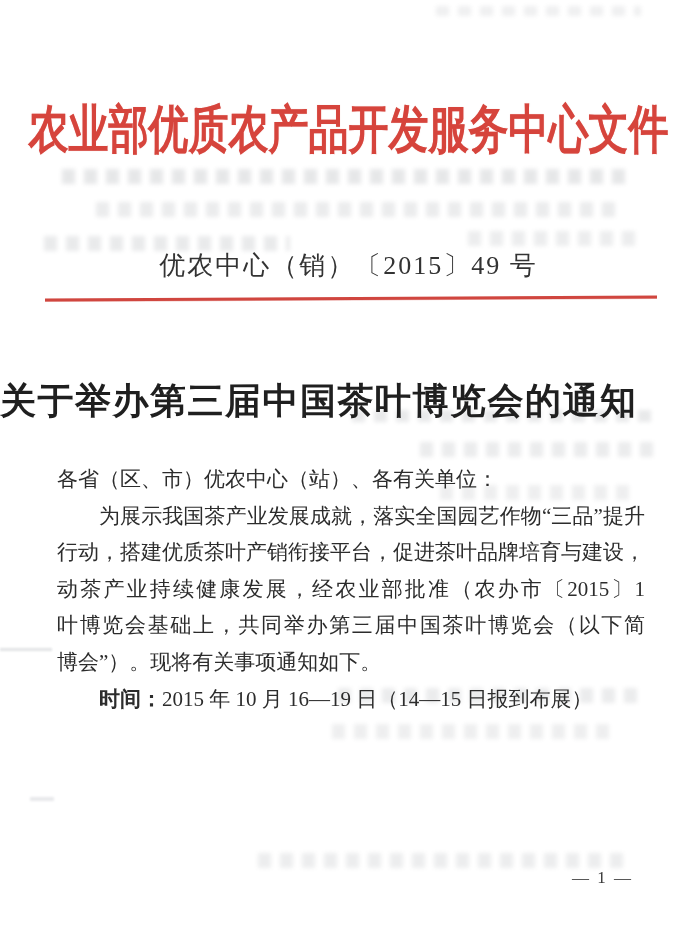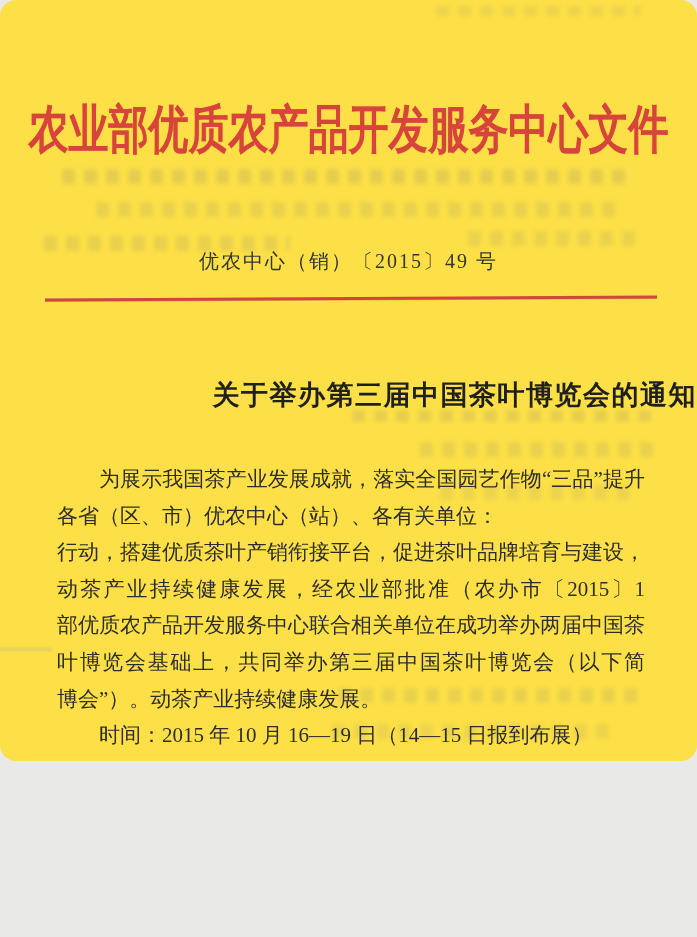--- a/index.html
+++ b/index.html
@@ -3,27 +3,26 @@
 <meta charset="utf-8">
 <style>
   html, body {
     margin: 0;
     padding: 0;
     background: #e9e9e7;
   }
   .page {
     position: relative;
     width: 697px;
-    height: 761px;
+    height: 937px;
     margin: 0 auto;
-    background: #fde047;
+    background: #ffffff;
     overflow: hidden;
     font-family: "Liberation Serif", "DejaVu Serif", serif;
     color: #2d2d2d;
-    border-radius: 16px;
   }
 
   
   .org-title {
     position: absolute;
     top: 94px;
     left: 0;
     width: 100%;
     text-align: center;
     font-size: 40px;
@@ -36,21 +35,21 @@
     text-shadow: 0 0 0.6px rgba(214, 68, 60, 0.55);
   }
 
   
   .doc-number {
     position: absolute;
     top: 248px;
     left: 0;
     width: 100%;
     text-align: center;
-    font-size: 20px;
+    font-size: 26px;
     letter-spacing: 2px;
     color: #333;
   }
 
   
   .red-rule {
     position: absolute;
     top: 297px;
     left: 45px;
     width: 612px;
@@ -59,22 +58,22 @@
     transform: rotate(-0.28deg);
     box-shadow: 0 0.5px 0 rgba(208, 70, 63, 0.35);
   }
 
   
   .notice-title {
     position: absolute;
     top: 377px;
     left: 0;
     width: 100%;
-    text-align: right;
-    font-size: 27px;
+    text-align: left;
+    font-size: 36px;
     font-weight: bold;
     letter-spacing: 1.5px;
     color: #1f1f1f;
   }
 
   
   .docbody {
     position: absolute;
     top: 461px;
     left: 57px;
@@ -91,21 +90,21 @@
   .stretch {
     white-space: normal;
     text-align: justify;
     text-align-last: justify;
     -moz-text-align-last: justify;
     text-justify: inter-character;
     overflow: hidden;
   }
   .indent { padding-left: 42px; }
   .heading { font-weight: bold; letter-spacing: 0.5px; }
-  .dlabel { font-weight: normal; margin-top: 33px; }
+  .dlabel { font-weight: bold; margin-top: 33px; }
 
   
   .page-number {
     position: absolute;
     top: 868px;
     right: 64px;
     font-size: 17px;
     letter-spacing: 2px;
     color: #3a3a3a;
   }
@@ -156,27 +155,26 @@
 
   <div class="org-title">农业部优质农产品开发服务中心文件</div>
 
   <div class="doc-number">优农中心（销）〔2015〕49 号</div>
 
   <div class="red-rule"></div>
 
   <div class="notice-title">关于举办第三届中国茶叶博览会的通知</div>
 
   <div class="docbody">
+    <div class="bline">各省（区、市）优农中心（站）、各有关单位：</div>
     <div class="bline stretch indent">为展示我国茶产业发展成就，落实全国园艺作物“三品”提升</div>
-    <div class="bline">各省（区、市）优农中心（站）、各有关单位：</div>
     <div class="bline stretch">行动，搭建优质茶叶产销衔接平台，促进茶叶品牌培育与建设，推</div>
     <div class="bline stretch">动茶产业持续健康发展，经农业部批准（农办市〔2015〕1 号），农业</div>
-    <div class="bline stretch">部优质农产品开发服务中心联合相关单位在成功举办两届中国茶</div>
     <div class="bline stretch">叶博览会基础上，共同举办第三届中国茶叶博览会（以下简称“茶</div>
-    <div class="bline">博会”）。动茶产业持续健康发展。</div>
+    <div class="bline">博会”）。现将有关事项通知如下。</div>
 
     <div class="bline indent">
       <span class="dlabel">时间：</span><span>2015 年 10 月 16—19 日（14—15 日报到布展）</span>
     </div>
   </div>
 
   <div class="page-number">— 1 —</div>
 
 </div>
 

